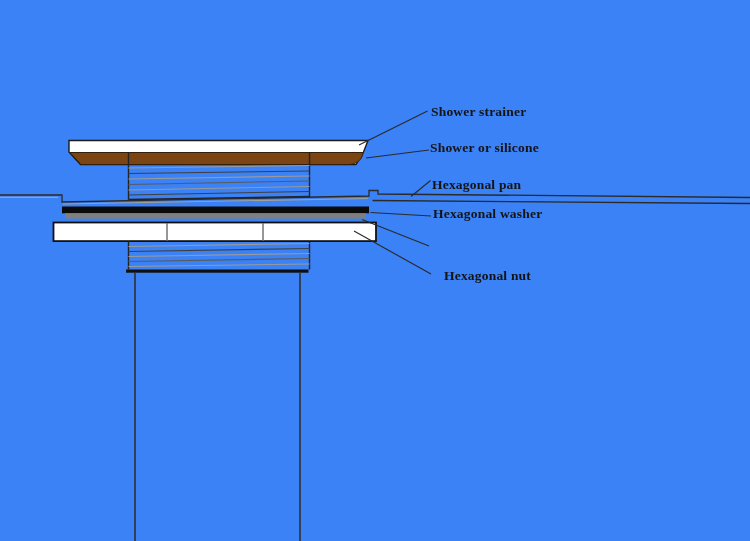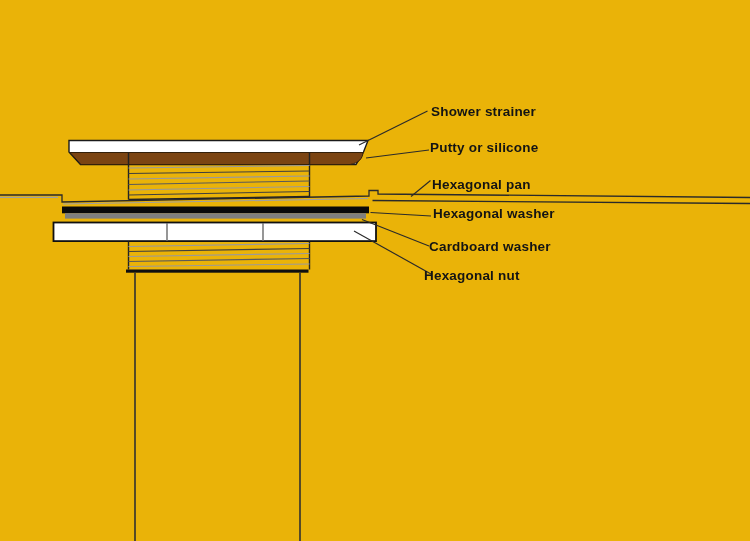--- a/index.html
+++ b/index.html
@@ -1,18 +1,18 @@
 <!DOCTYPE html>
 <html><head>
 <meta charset="utf-8">
 <style>
   html,body{margin:0;padding:0;background:#fff;}
   .canvas{
-    position:relative;width:750px;height:541px;background:#eab308;overflow:hidden;
-    font-family:Liberation Sans, sans-serif;
+    position:relative;width:750px;height:541px;background:#3b82f6;overflow:hidden;
+    font-family:Liberation Serif, serif;
   }
   .canvas svg{position:absolute;left:0;top:0;}
   .part-label{
     position:absolute;font-weight:700;font-size:13.5px;line-height:15px;
     color:#141414;letter-spacing:.2px;white-space:nowrap;
   }
 </style>
 </head>
 <body>
 
@@ -78,22 +78,21 @@
       <line x1="366" y1="158" x2="429" y2="150"></line>
       <line x1="411" y1="196.5" x2="430.5" y2="180.5"></line>
       <line x1="370.5" y1="212.5" x2="431" y2="216"></line>
       <line x1="362" y1="219.5" x2="429" y2="246"></line>
       <line x1="354" y1="231" x2="431" y2="274"></line>
     </g>
   </svg>
 
   <div class="part-label" style="left:431px;top:104px;">Shower strainer</div>
 
-  <div class="part-label" style="left:430px;top:140px;">Putty or silicone</div>
+  <div class="part-label" style="left:430px;top:140px;">Shower or silicone</div>
 
   <div class="part-label" style="left:432px;top:177px;">Hexagonal pan</div>
 
   <div class="part-label" style="left:433px;top:206px;">Hexagonal washer</div>
 
-  <div class="part-label" style="left:429px;top:239px;">Cardboard washer</div>
 
-  <div class="part-label" style="left:424px;top:268px;">Hexagonal nut</div>
+  <div class="part-label" style="left:444px;top:268px;">Hexagonal nut</div>
 </div>
 
 </body></html>

